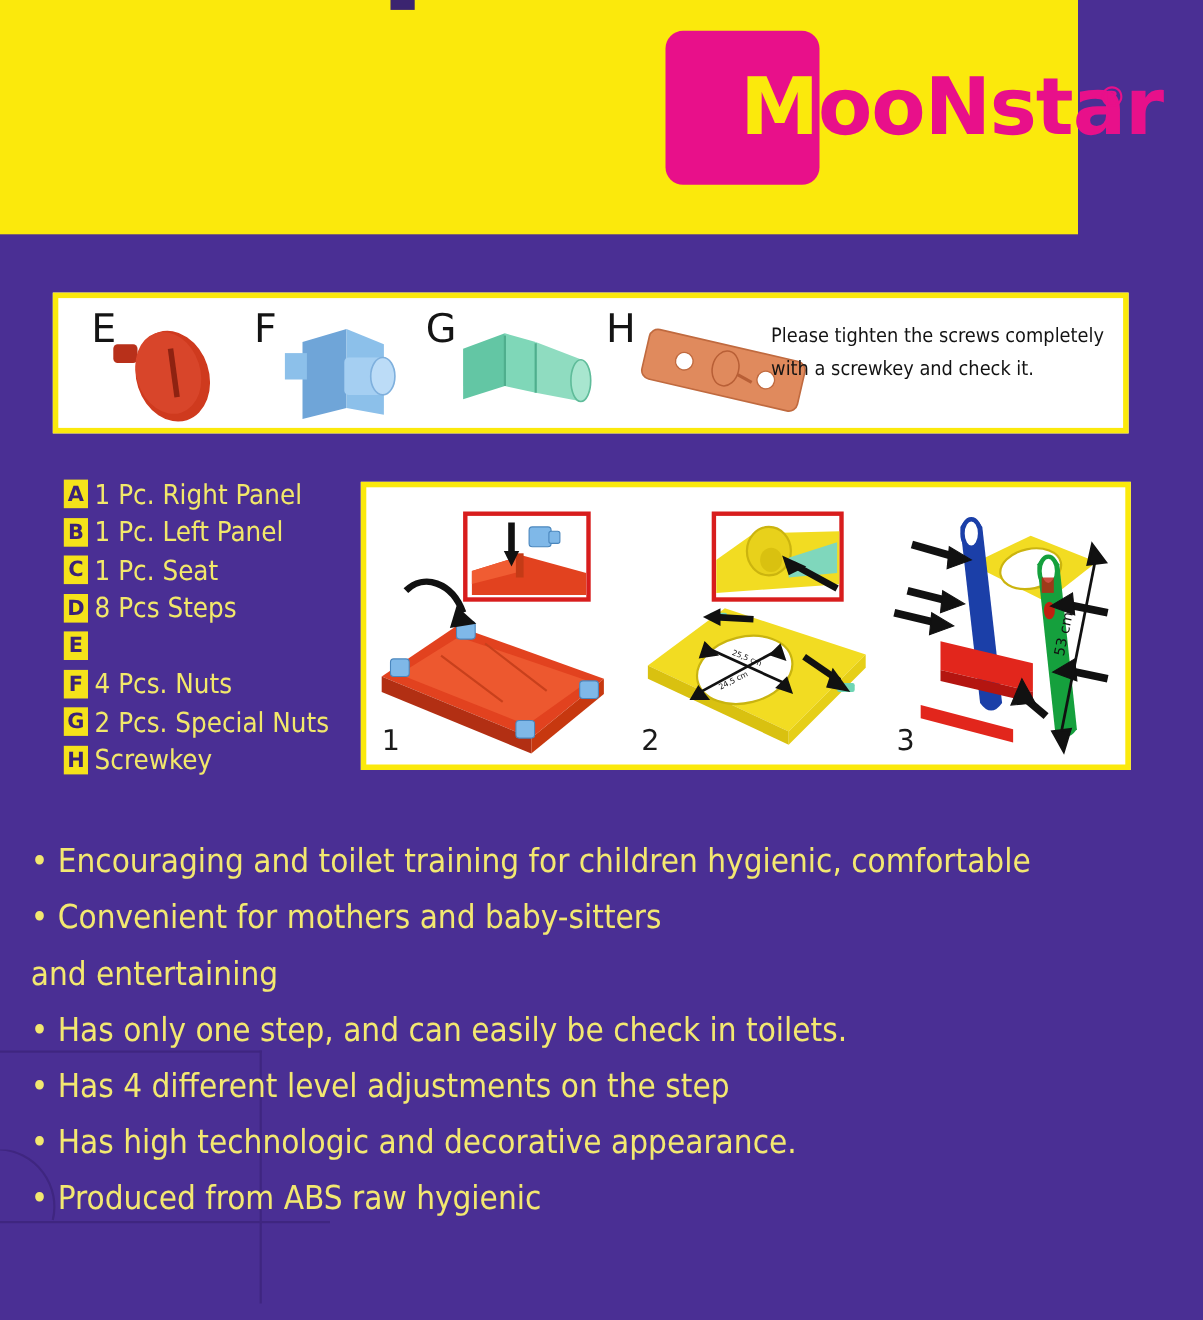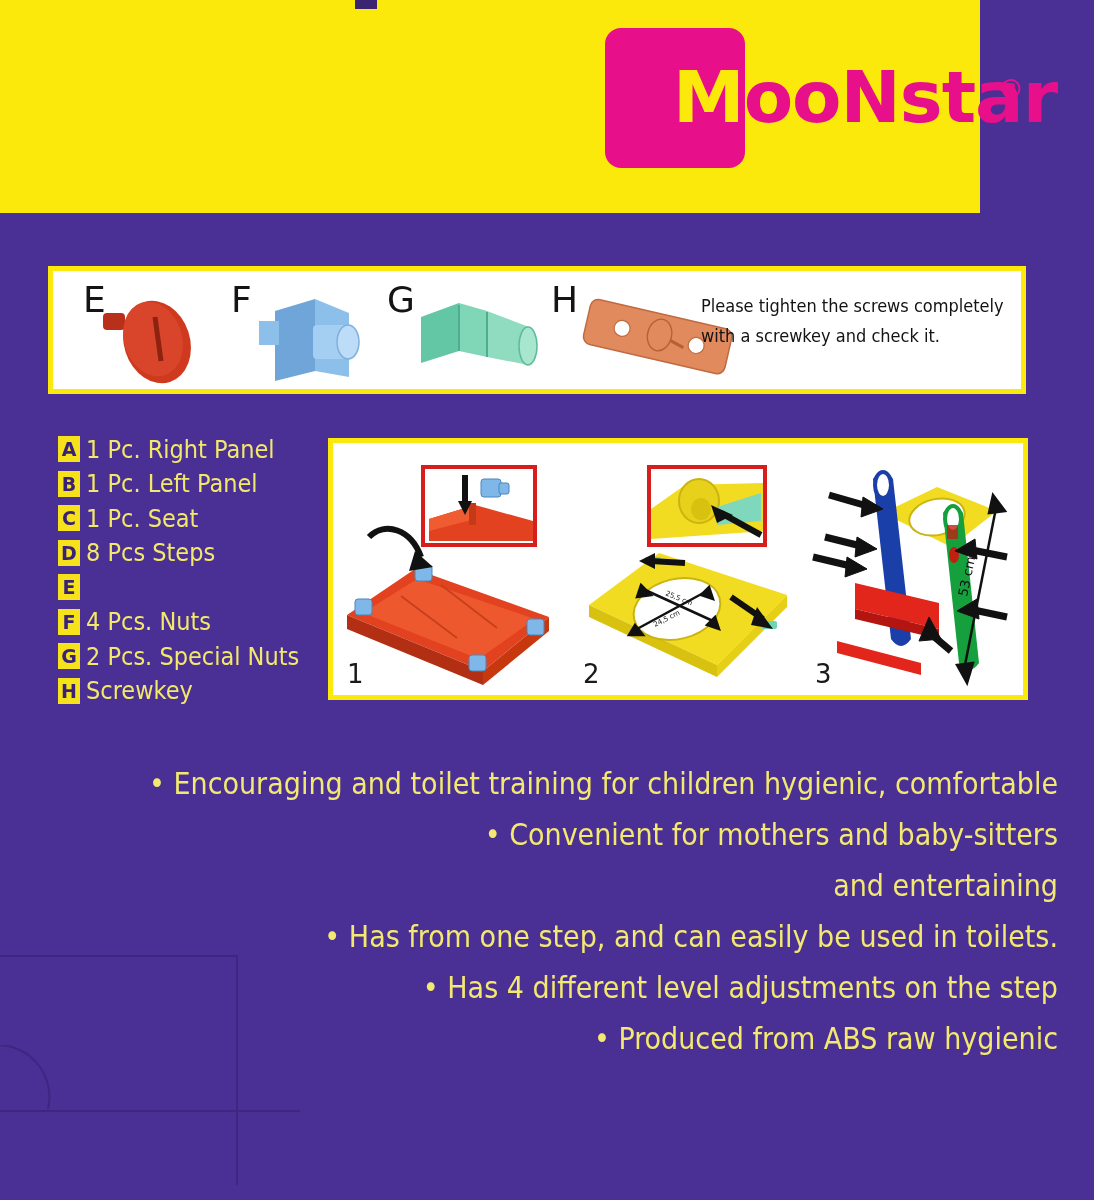--- a/index.html
+++ b/index.html
@@ -80,22 +80,22 @@
     position:absolute;bottom:6px;font-size:26px;color:#1a1a1a;
     font-family:"DejaVu Sans", sans-serif;
   }
   .inset-box{
     position:absolute;border:4px solid #d81d1d;background:#fff;
     box-sizing:border-box;overflow:hidden;
   }
 
   
   .bullets{
-    position:absolute;left:44px;top:760px;width:1014px;
-    text-align:right;
+    position:absolute;left:28px;top:760px;width:1014px;
+    text-align:left;
     color:#f3e870;
     font-family:"DejaVu Sans Condensed","DejaVu Sans", sans-serif;
     font-size:30px;line-height:48px;
   }
   .bullets p{margin:0 0 3px 0;}
 
   
   .wm{position:absolute;pointer-events:none;}
   .wm-line{position:absolute;background:#3f2680;}
 </style>
@@ -333,18 +333,19 @@
         </g>
         <text x="156" y="146" font-size="13" fill="#111" transform="rotate(-78 156 146)">53 cm</text>
       </svg>
     </div>
   </div>
 
   <div class="bullets">
     <p>• Encouraging and toilet training for children hygienic, comfortable</p>
     <p>• Convenient for mothers and baby-sitters</p>
     <p>and entertaining</p>
-    <p>• Has from one step, and can easily be used in toilets.</p>
+    <p>• Has only one step, and can easily be check in toilets.</p>
     <p>• Has 4 different level adjustments on the step</p>
+    <p>• Has high technologic and decorative appearance.</p>
     <p>• Produced from ABS raw hygienic</p>
   </div>
 
 </div>
 
 </body></html>

